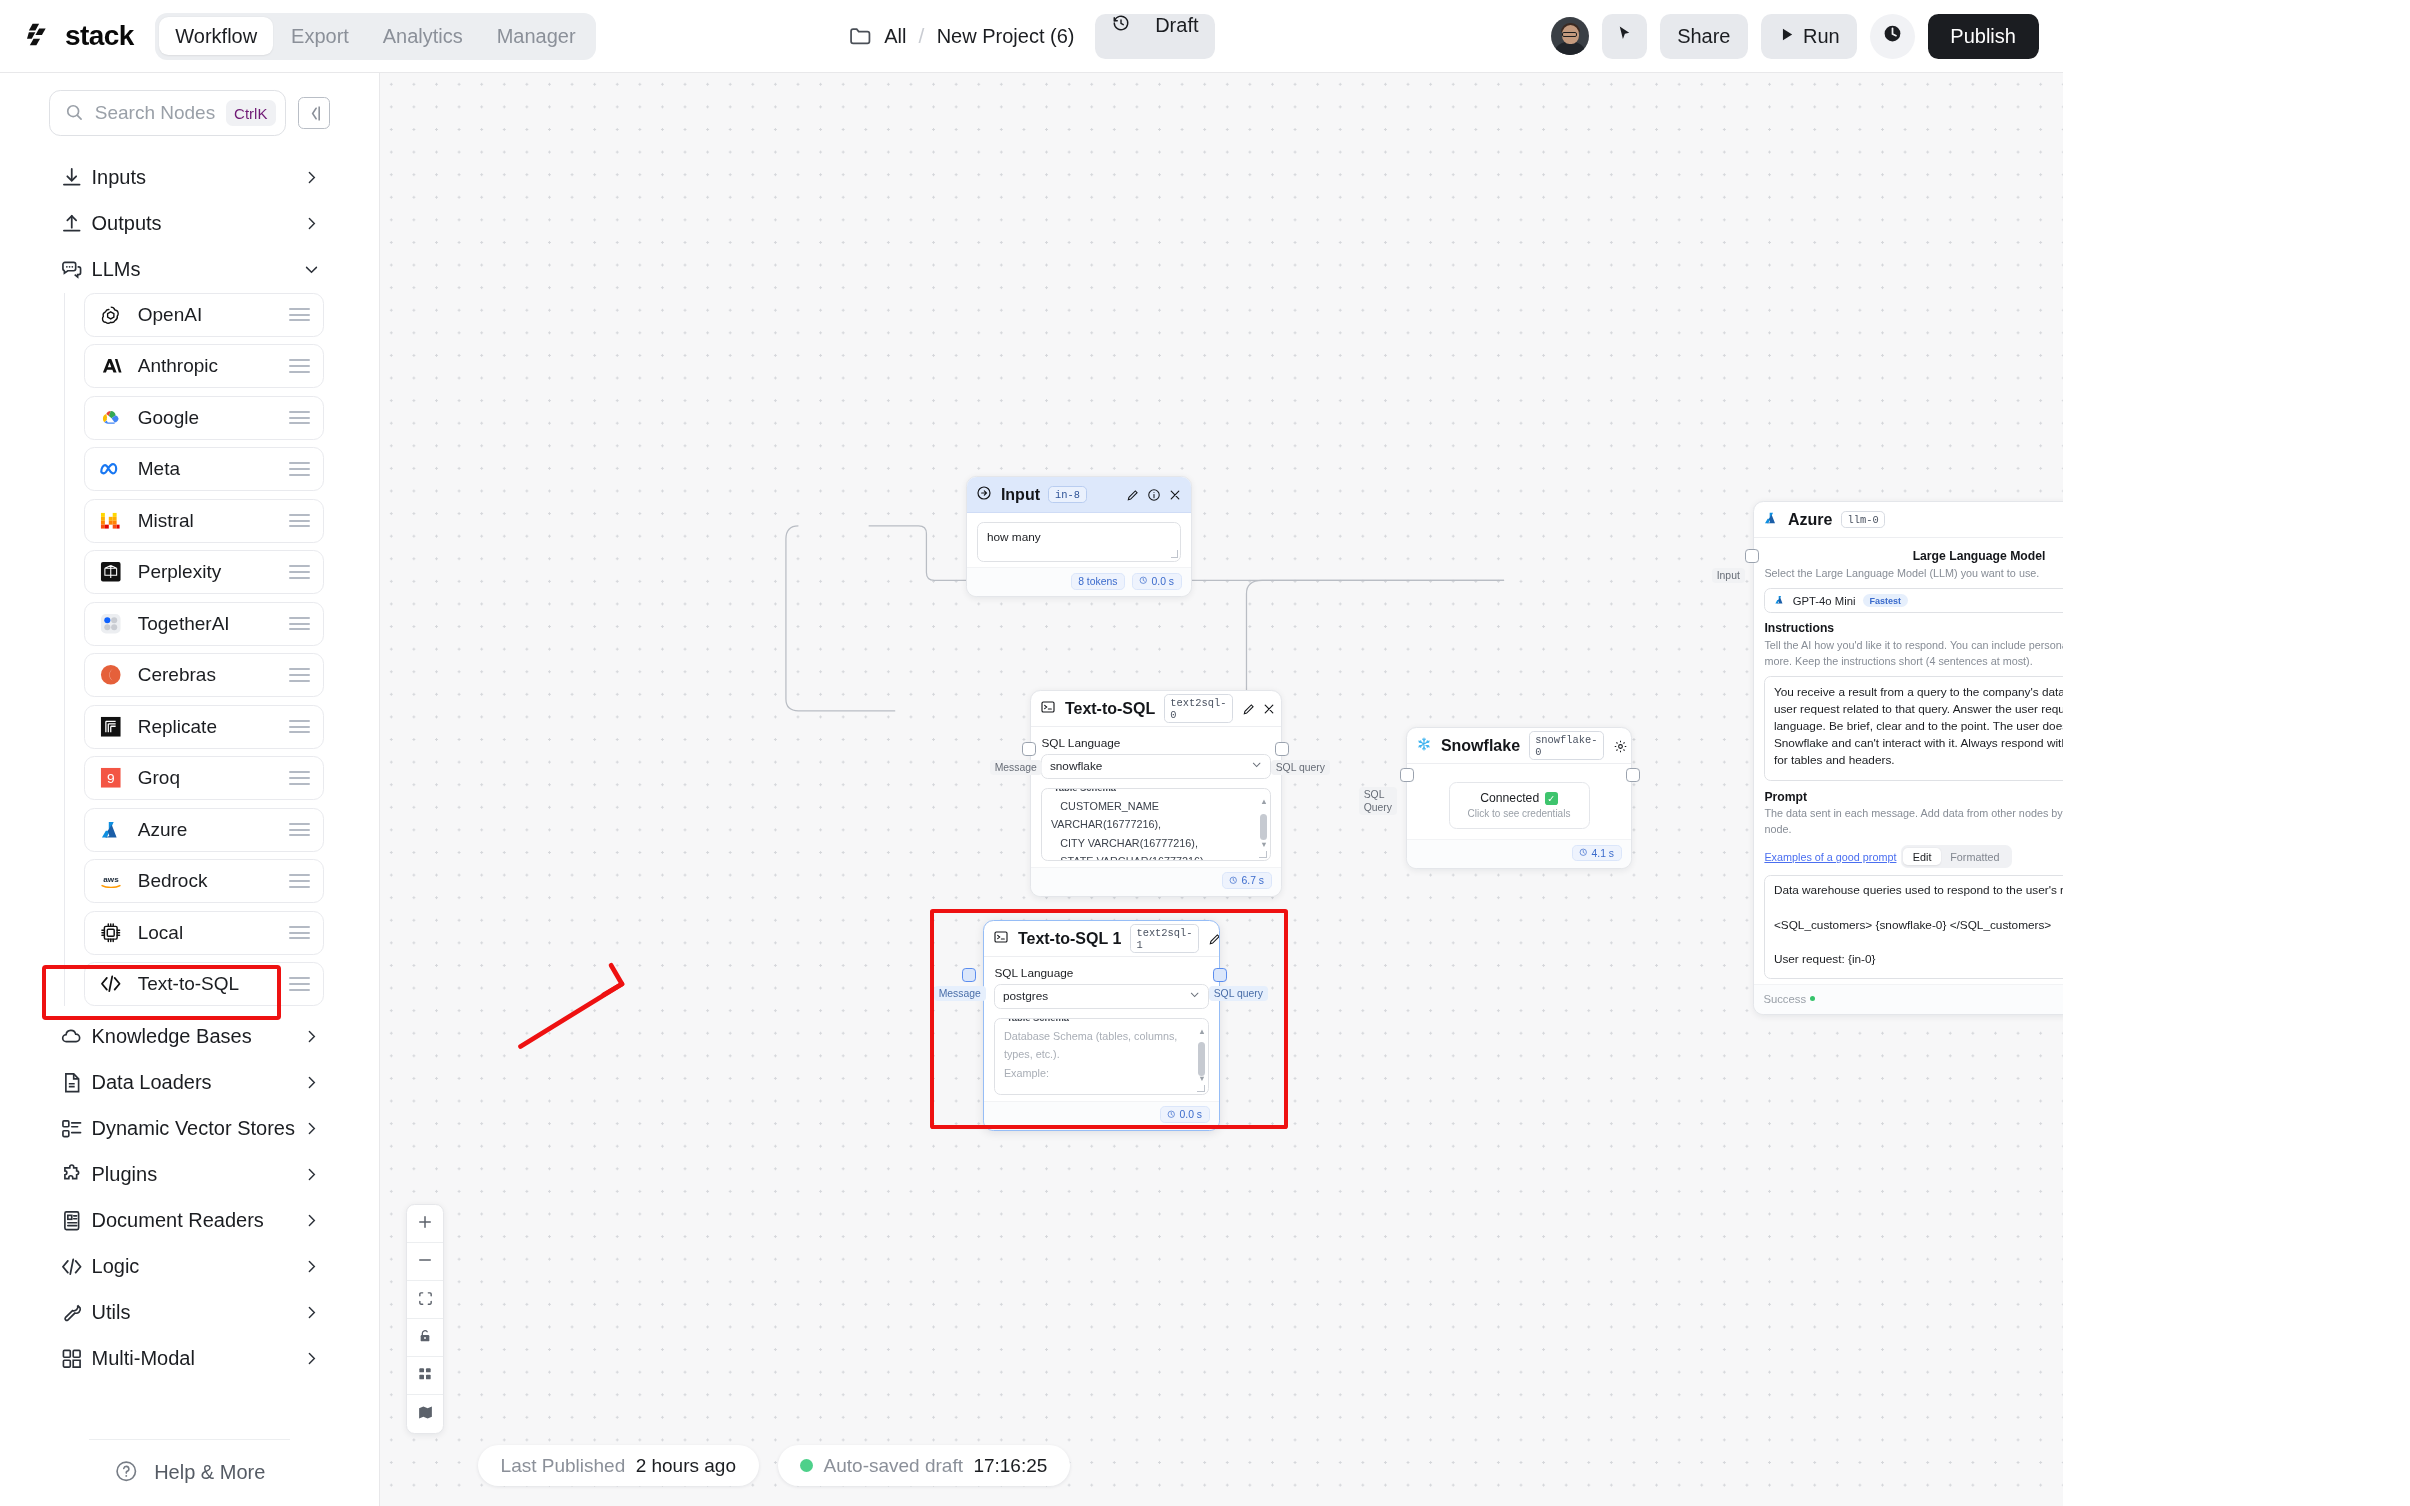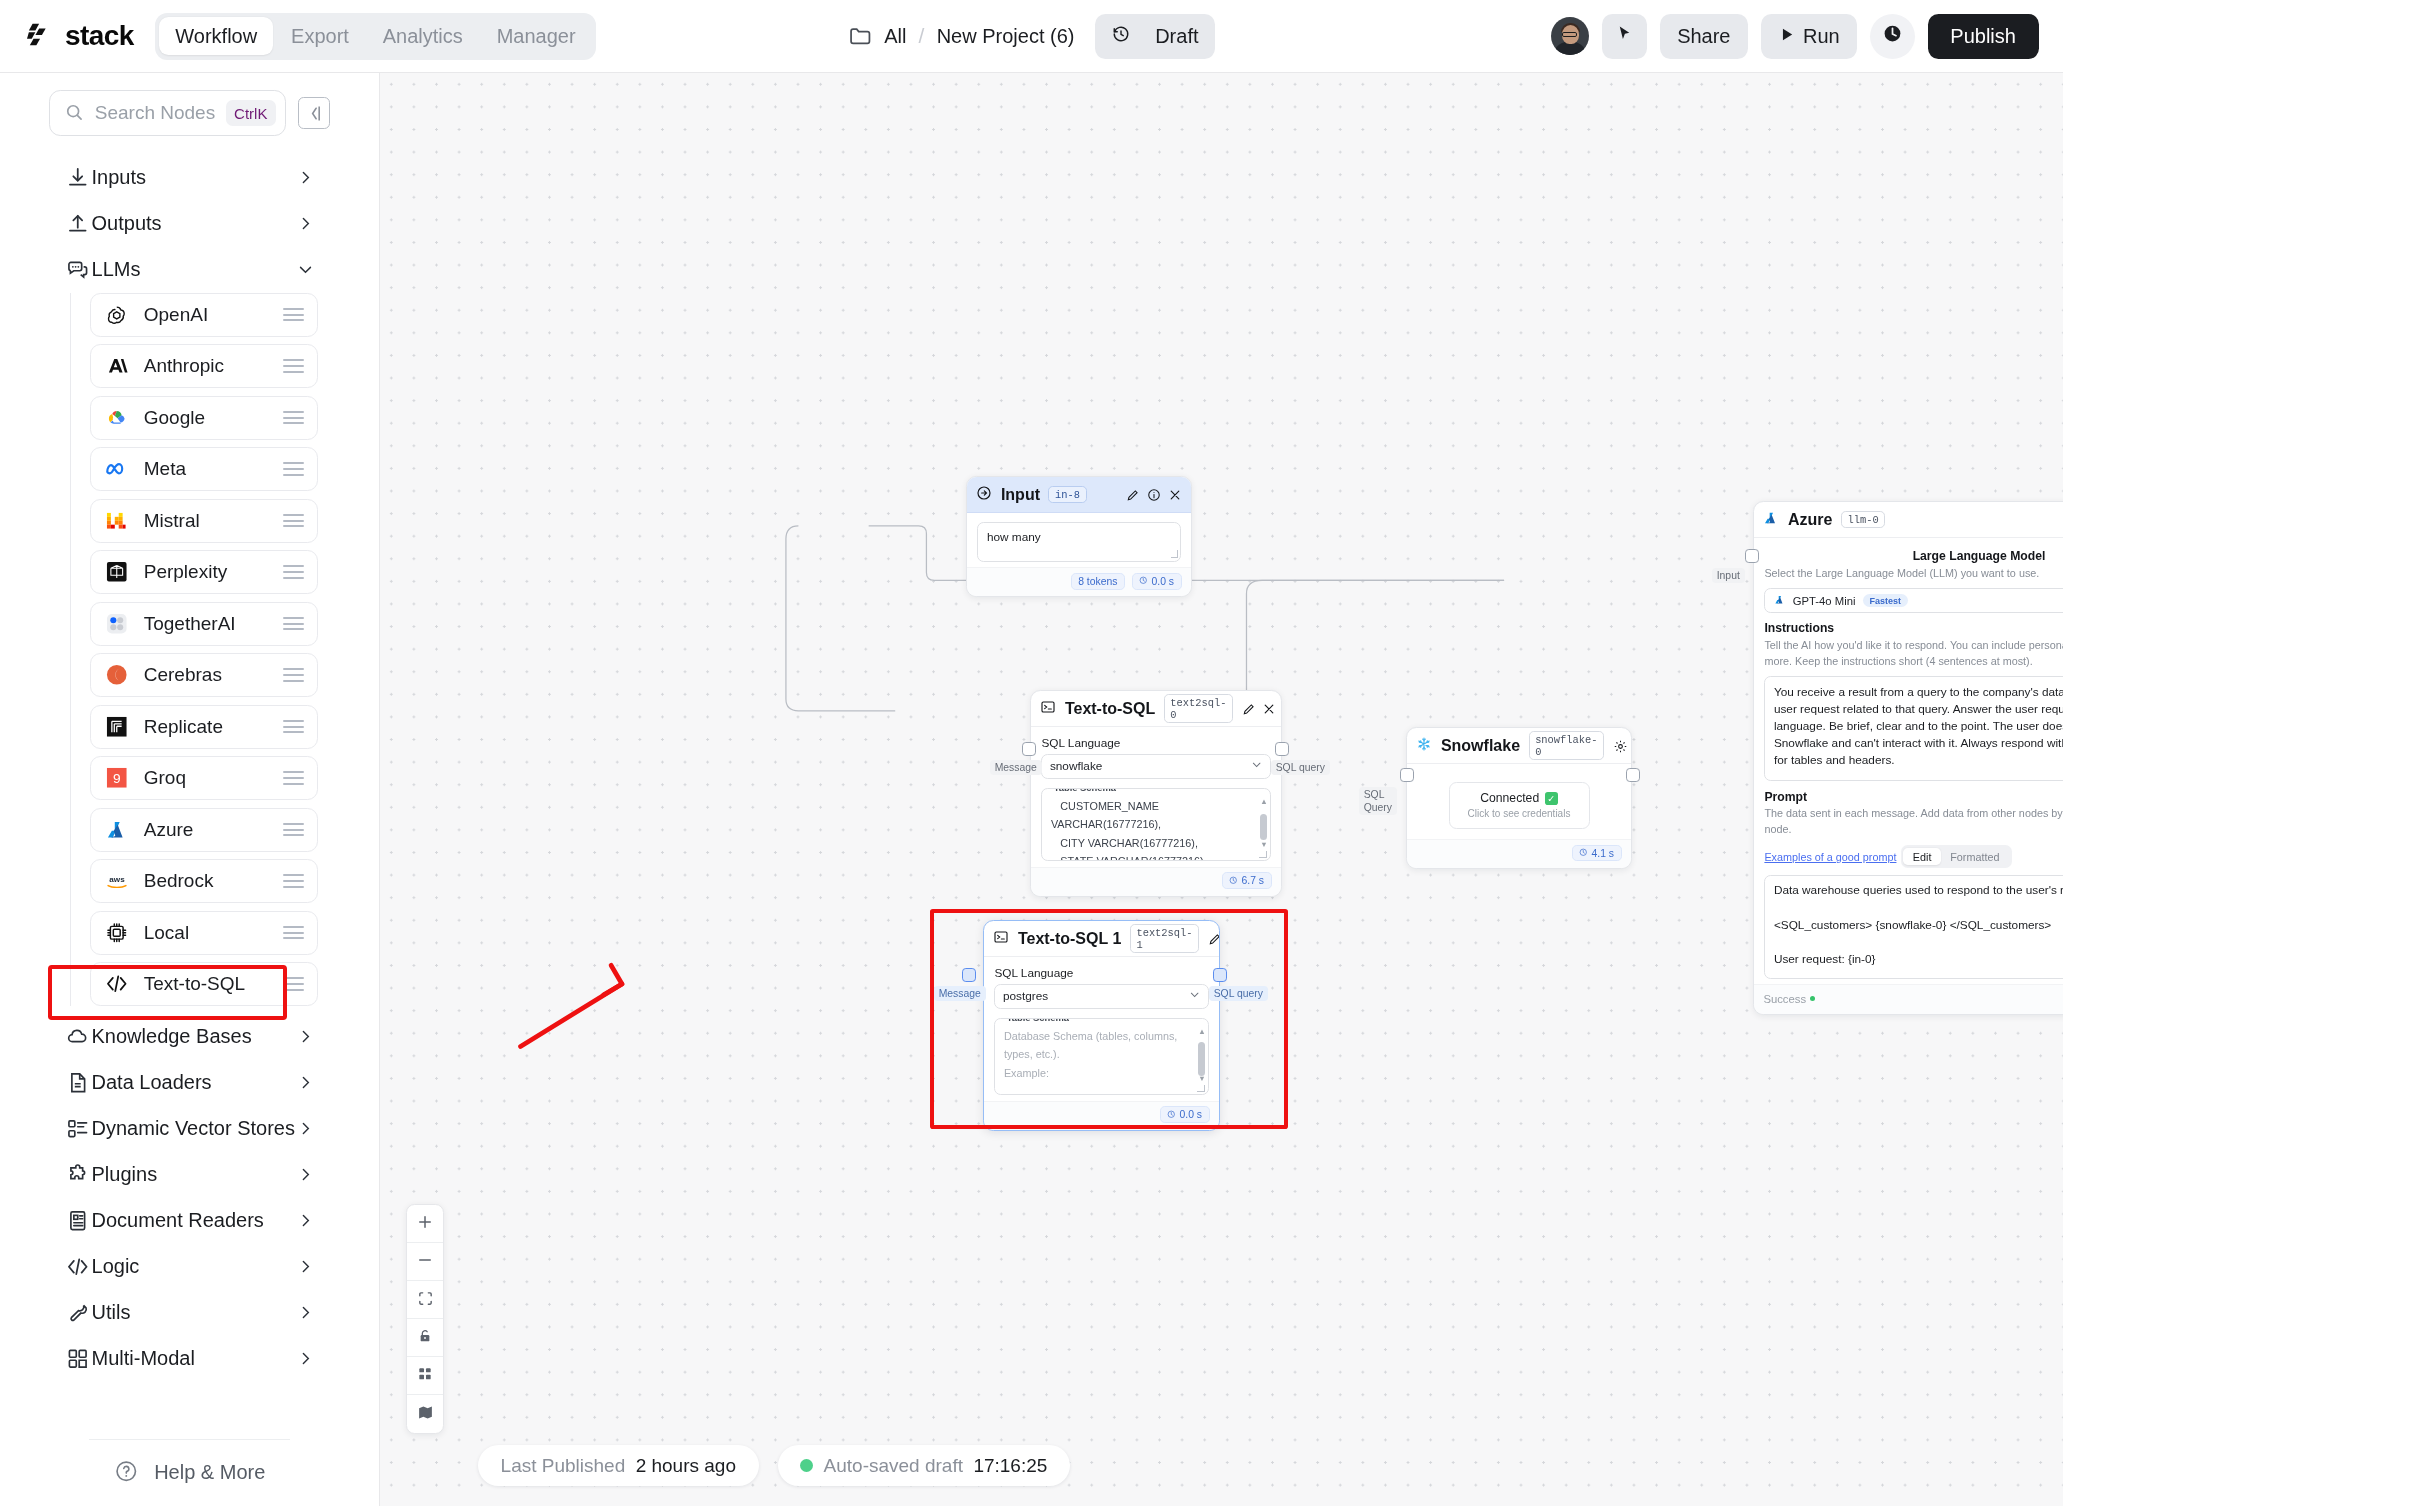--- a/index.html
+++ b/index.html
@@ -35,21 +35,21 @@
   .center-bread {
     position: absolute; left: 50%; transform: translateX(-50%);
     display: flex; align-items: center; gap: 12.2px;
   }
   .folder-icon { width: 24.5px; height: 24.5px; }
   .bread-all { font-size: 20px; color: #1b1d21; }
   .bread-sep { color: #c9ccd2; font-size: 21px; }
   .bread-proj { font-size: 20px; color: #1b1d21; }
   .draft-pill {
     background: #e7e9ed; border-radius: 10.4px; height: 45px;
-    display: flex; align-items: center; gap: 25px; padding: 0 17px; margin-left: 8.5px;
+    display: flex; gap: 25px; padding: 0 17px; margin-left: 8.5px;
     font-size: 20px; color: #1b1d21; cursor: pointer;
   }
 
   .topright { margin-left: auto; display: flex; align-items: center; gap: 13px; padding-right: 24.5px; }
   .avatar {
     width: 38px; height: 38px; border-radius: 50%; overflow: hidden;
     background: #3a3f45; position: relative; flex: none;
   }
   .avatar .head { position:absolute; width:17px; height:19px; background:#c49a7e; border-radius:50% 50% 45% 45%; left:10.4px; top:7.5px;}
   .avatar .hair { position:absolute; width:19px; height:9.4px; background:#3b2a22; border-radius:9.4px 9.4px 0 0; left:9.4px; top:5.6px;}
@@ -83,21 +83,21 @@
   }
   .search-box .ph { flex: 1; font-size: 19px; color: #9aa0a8; }
   .kbd { background: #f0f1f4; border-radius: 6.6px; font-size: 15px; color: #701a75; padding: 4.7px 8.5px; }
   .collapse-btn {
     width: 32px; height: 32px; border: 1.5px solid #b9bec6; border-radius: 5.6px;
     display: flex; align-items: center; justify-content: center; cursor: pointer; flex: none;
   }
 
   .nav { flex: 1; overflow: hidden; padding: 5.6px 21px 0 21px; }
   .nav-group {
-    height: 46px; display: flex; align-items: center; gap: 2px; cursor: pointer;
+    height: 46px; display: flex; align-items: center; gap: 8px; cursor: pointer;
     padding: 0 3.8px;
   }
   .nav-group .g-ico { width: 24.5px; height: 24.5px; flex: none; display:flex; align-items:center; justify-content:center; }
   .nav-group .g-label { font-size: 20px; color: #1b1d21; flex: 1; }
   .chev { width: 17px; height: 17px; flex: none; }
 
   .sub-list { padding-left: 19px; border-left: 1.9px solid #e9eaee; margin-left: 8.5px; }
   .node-item {
     height: 44px; margin-bottom: 7.5px; border: 0.9px solid #e9eaee; border-radius: 10.4px;
     background: #fff; display: flex; align-items: center; gap: 14px; padding: 0 13px; cursor: grab;

